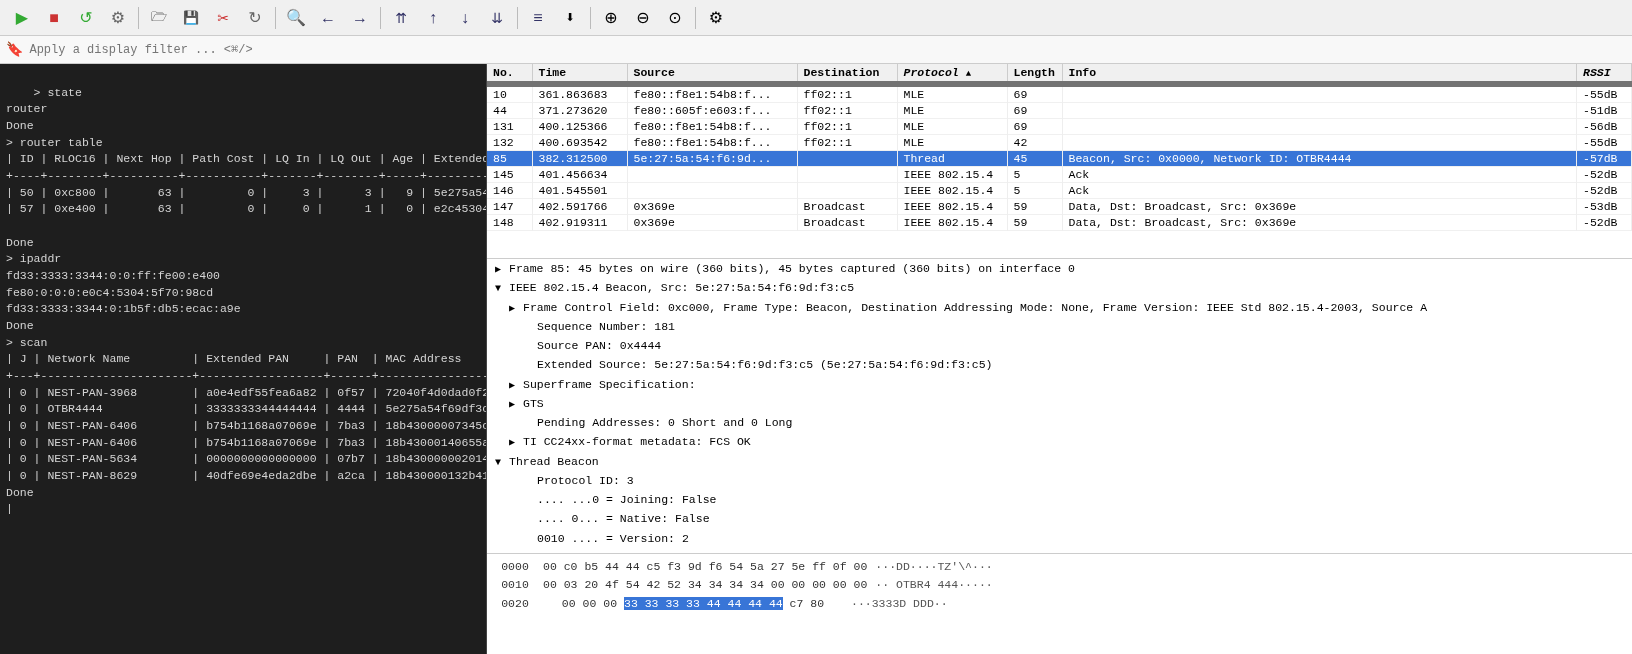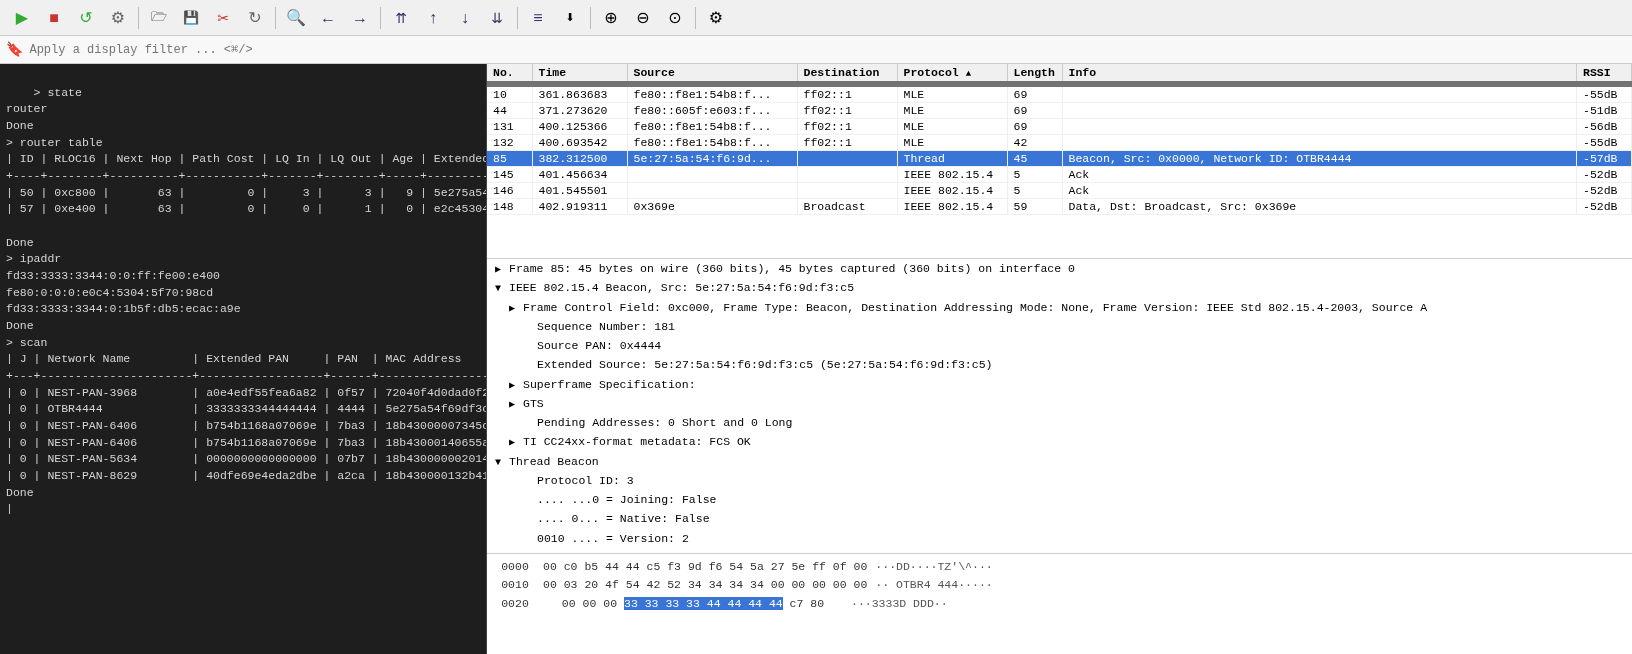--- a/index.html
+++ b/index.html
@@ -231,24 +231,24 @@
   <div id="right-panel">
 
     <div id="packet-list">
       <table>
         <thead>
           <tr>
             <th style="width:45px;">No.</th>
             <th style="width:95px;">Time</th>
             <th style="width:170px;">Source</th>
             <th style="width:100px;">Destination</th>
-            <th style="width:110px;">Protocol <span style="font-size:9px;">▲</span></th>
+            <th style="width:110px;font-style:italic;">Protocol <span style="font-size:9px;">▲</span></th>
             <th style="width:55px;">Length</th>
             <th style="min-width:300px; flex:1;">Info</th>
-            <th style="width:55px;">RSSI</th>
+            <th style="width:55px;font-style:italic;">RSSI</th>
           </tr>
         </thead>
         <tbody id="packet-tbody">
         <tr>
               <td>10</td>
               <td>361.863683</td>
               <td>fe80::f8e1:54b8:f...</td>
               <td>ff02::1</td>
               <td>MLE</td>
               <td>69</td>
@@ -307,20 +307,30 @@
             </tr>
             <tr>
               <td>146</td>
               <td>401.545501</td>
               <td></td>
               <td></td>
               <td>IEEE 802.15.4</td>
               <td>5</td>
               <td>Ack</td>
               <td>-52dB</td>
+            </tr>
+            <tr>
+              <td>147</td>
+              <td>402.591766</td>
+              <td>0x369e</td>
+              <td>Broadcast</td>
+              <td>IEEE 802.15.4</td>
+              <td>59</td>
+              <td>Data, Dst: Broadcast, Src: 0x369e</td>
+              <td>-53dB</td>
             </tr>
             <tr>
               <td>148</td>
               <td>402.919311</td>
               <td>0x369e</td>
               <td>Broadcast</td>
               <td>IEEE 802.15.4</td>
               <td>59</td>
               <td>Data, Dst: Broadcast, Src: 0x369e</td>
               <td>-52dB</td>

